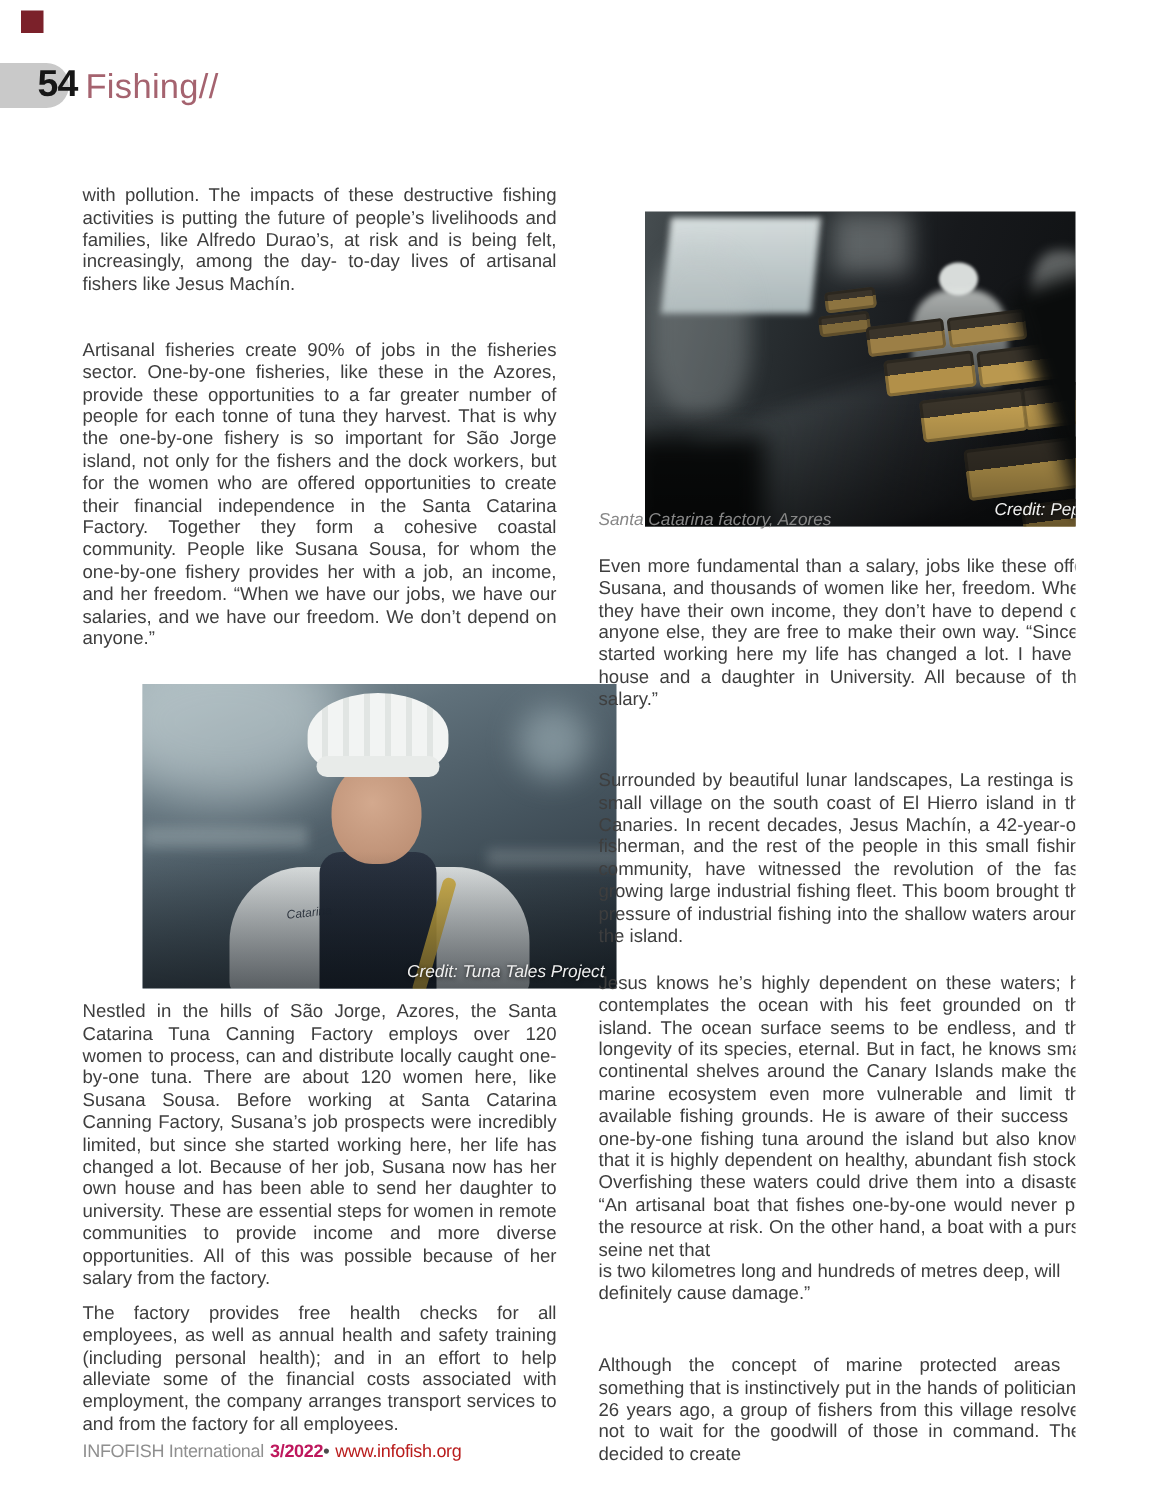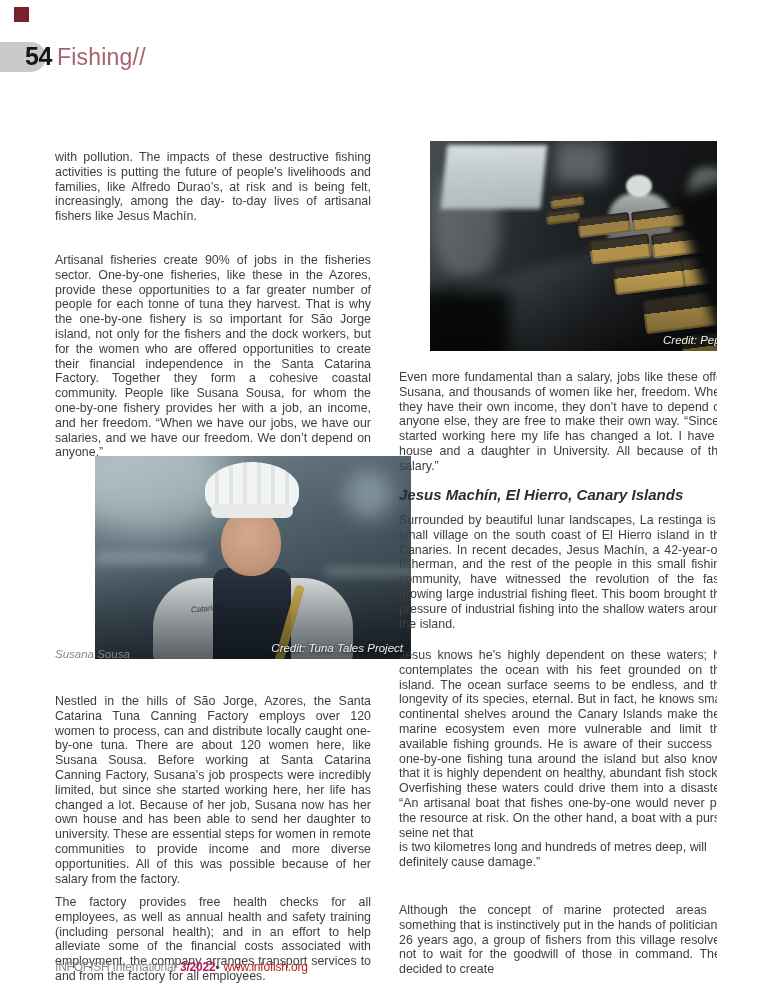--- a/index.html
+++ b/index.html
@@ -11,21 +11,21 @@
   .header-bubble { position:absolute; left:0; top:42px; width:46px; height:30px;
                    background:#c9c9c9; border-radius:0 16px 16px 0; }
   .page-num { position:absolute; left:25px; top:41px; font-size:25px; font-weight:bold;
               color:#161616; letter-spacing:-0.5px; line-height:30px; }
   .section-title { position:absolute; left:57px; top:43px; font-size:23px; color:#a5636f;
                    line-height:28px; letter-spacing:0.2px;text-align:center; }
 
   
   .tb { position:absolute; margin:0; font-size:12.4px; line-height:14.8px; color:#3e3e3e;
         text-align:justify; }
-  .col-l { left:55px; width:316px;margin-top:27px; }
+  .col-l { left:55px; width:316px; }
   .col-r { left:399px; width:328px; }
   .heading { position:absolute; margin:0; font-size:15px; font-weight:bold; font-style:italic;
              color:#2d2d2d; text-align:left; line-height:18px; }
   .caption { position:absolute; margin:0; font-size:11.5px; font-style:italic; color:#878787;
              text-align:left; }
   .pre { white-space:pre-line; }
 
   
   .photo { position:absolute; overflow:hidden; background:#333; }
   .photo div { position:absolute; }
@@ -128,21 +128,20 @@
     <div class="jacket"></div>
     <div class="darktop"></div>
     <div class="face"></div>
     <div class="hat"></div>
     <div class="hatband"></div>
     <div class="cord"></div>
     <div class="logo">Catarina</div>
     <div class="shade"></div>
     <span class="credit">Credit: Tuna Tales Project</span>
   </figure>
-  <p class="caption col-l" style="top:648px">Susana Sousa</p>
 
   <p class="tb col-l" style="top:667px">Nestled in the hills of São Jorge, Azores, the Santa Catarina Tuna Canning Factory employs over 120 women to process, can and distribute locally caught one-by-one tuna. There are about 120 women here, like Susana Sousa. Before working at Santa Catarina Canning Factory, Susana’s job prospects were incredibly limited, but since she started working here, her life has changed a lot. Because of her job, Susana now has her own house and has been able to send her daughter to university. These are essential steps for women in remote communities to provide income and more diverse opportunities. All of this was possible because of her salary from the factory.</p>
   <p class="tb col-l" style="top:868px">The factory provides free health checks for all employees, as well as annual health and safety training (including personal health); and in an effort to help alleviate some of the financial costs associated with employment, the company arranges transport services to and from the factory for all employees.</p>
 
   <figure class="photo rp">
     <div class="window"></div>
     <div class="window2"></div>
     <div class="worker1"></div>
     <div class="w2head"></div>
     <div class="w2body"></div>
@@ -157,23 +156,23 @@
     <div class="crate c5"></div>
     <div class="crate c6"></div>
     <div class="crate c7"></div>
     <div class="crate c8"></div>
     <div class="crate c9"></div>
     <div class="armright"></div>
     <div class="handleft"></div>
     <div class="shade"></div>
     <span class="credit">Credit: Pepe Brix</span>
   </figure>
+  <p class="caption col-r" style="top:341px">Santa Catarina factory, Azores</p>
 
   <p class="tb col-r" style="top:370px">Even more fundamental than a salary, jobs like these offer Susana, and thousands of women like her, freedom. When they have their own income, they don’t have to depend on anyone else, they are free to make their own way. “Since I started working here my life has changed a lot. I have a house and a daughter in University. All because of this salary.”</p>
-  <h2 class="heading col-r" style="top:486px">Jesus Machín, El Hierro, Canary Islands</h2>
   <p class="tb col-r" style="top:513px">Surrounded by beautiful lunar landscapes, La restinga is a small village on the south coast of El Hierro island in the Canaries. In recent decades, Jesus Machín, a 42-year-old fisherman, and the rest of the people in this small fishing community, have witnessed the revolution of the fast-growing large industrial fishing fleet. This boom brought the pressure of industrial fishing into the shallow waters around the island.</p>
   <p class="tb col-r pre" style="top:648px">Jesus knows he’s highly dependent on these waters; he contemplates the ocean with his feet grounded on the island. The ocean surface seems to be endless, and the longevity of its species, eternal. But in fact, he knows small continental shelves around the Canary Islands make their marine ecosystem even more vulnerable and limit the available fishing grounds. He is aware of their success in one-by-one fishing tuna around the island but also knows that it is highly dependent on healthy, abundant fish stocks. Overfishing these waters could drive them into a disaster. “An artisanal boat that fishes one-by-one would never put the resource at risk. On the other hand, a boat with a purse seine net that
 is two kilometres long and hundreds of metres deep, will
 definitely cause damage.”</p>
   <p class="tb col-r" style="top:903px">Although the concept of marine protected areas is something that is instinctively put in the hands of politicians, 26 years ago, a group of fishers from this village resolved not to wait for the goodwill of those in command. They decided to create</p>
 
   <div class="footer">
     <span class="pub">INFOFISH International</span><span class="issue">3/2022</span><span class="bullet">•</span><span class="site">www.infofish.org</span>
   </div>
 

